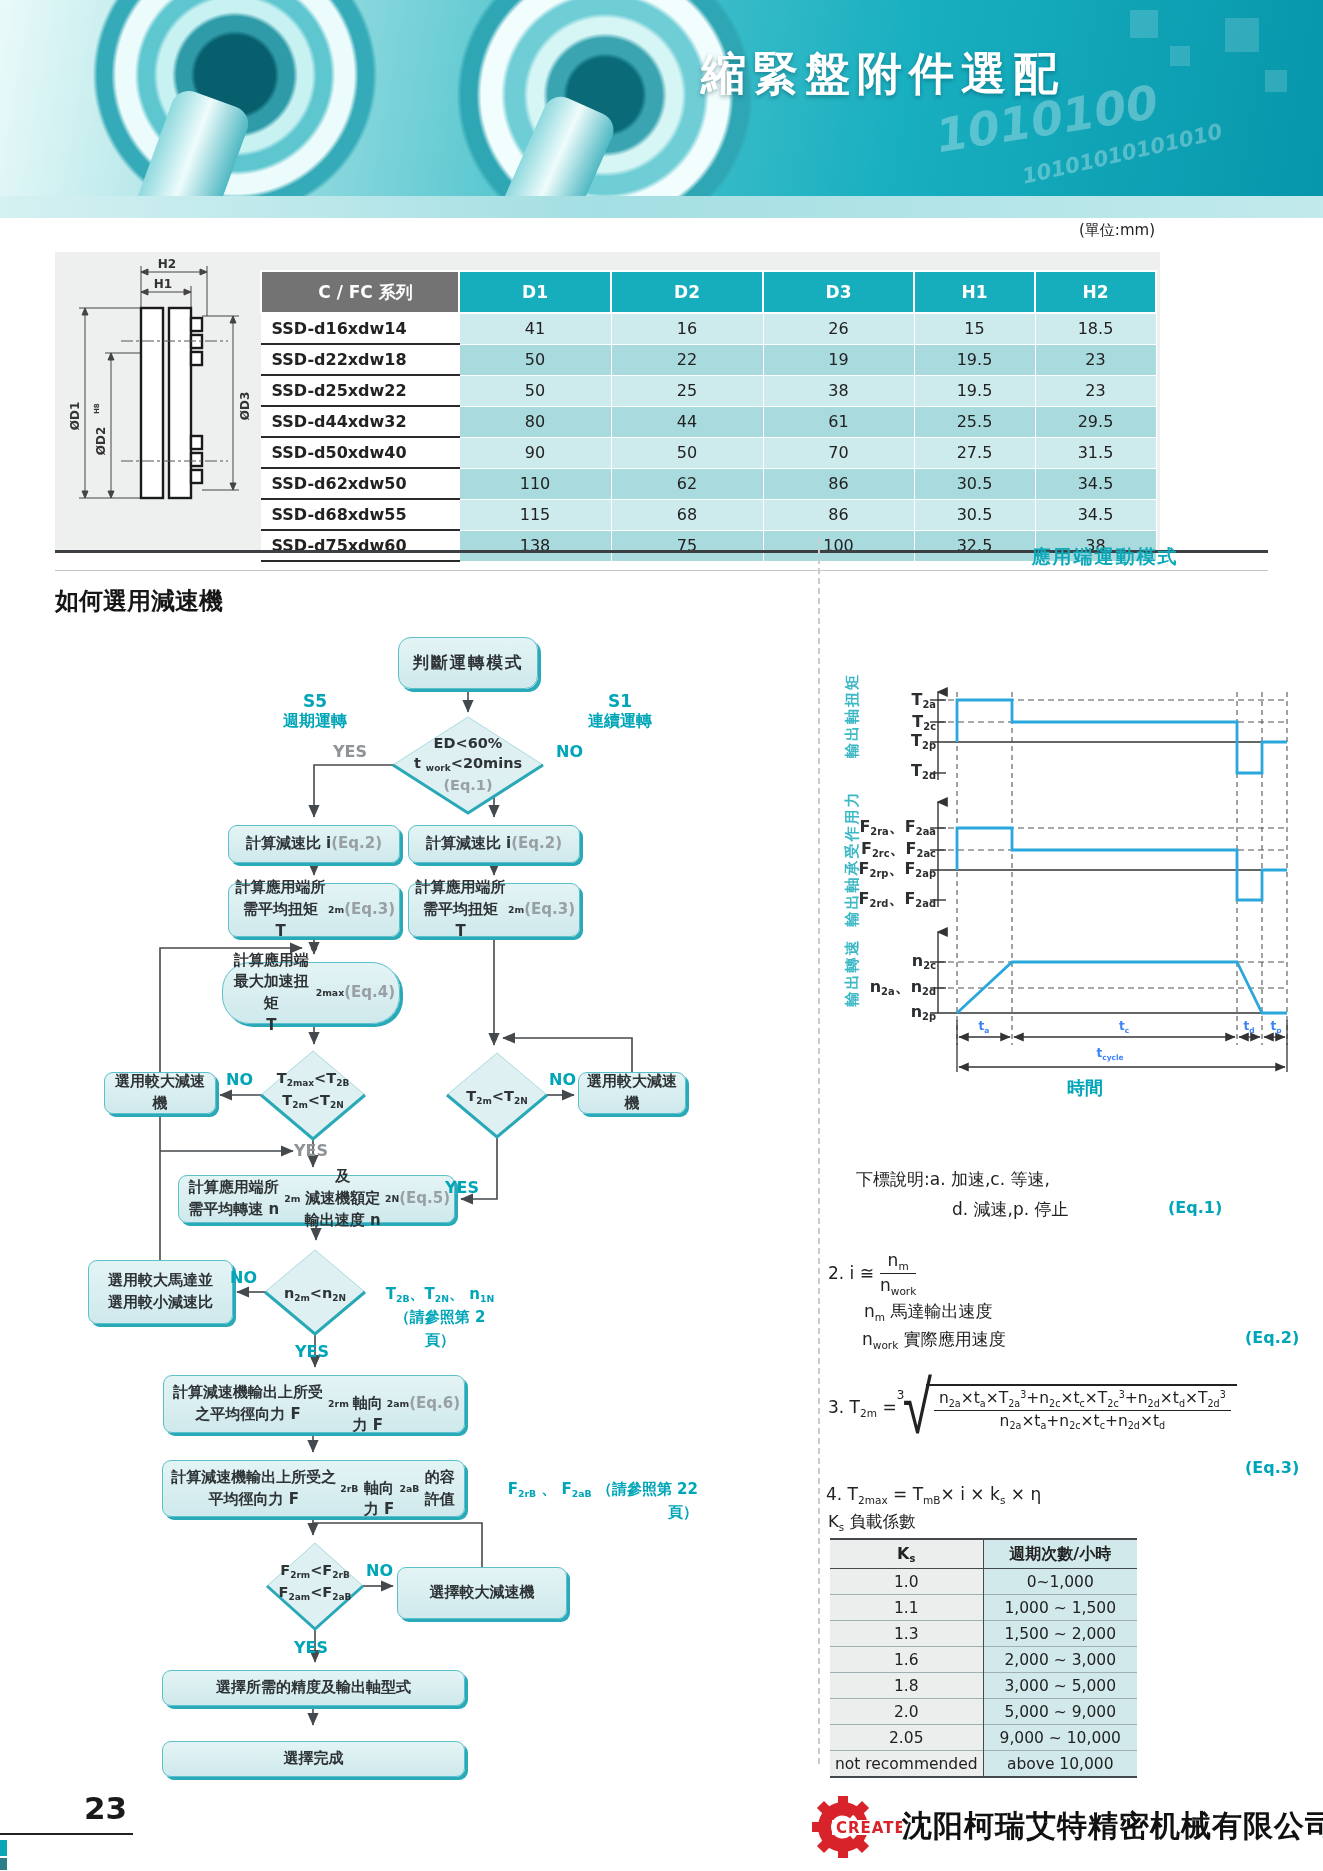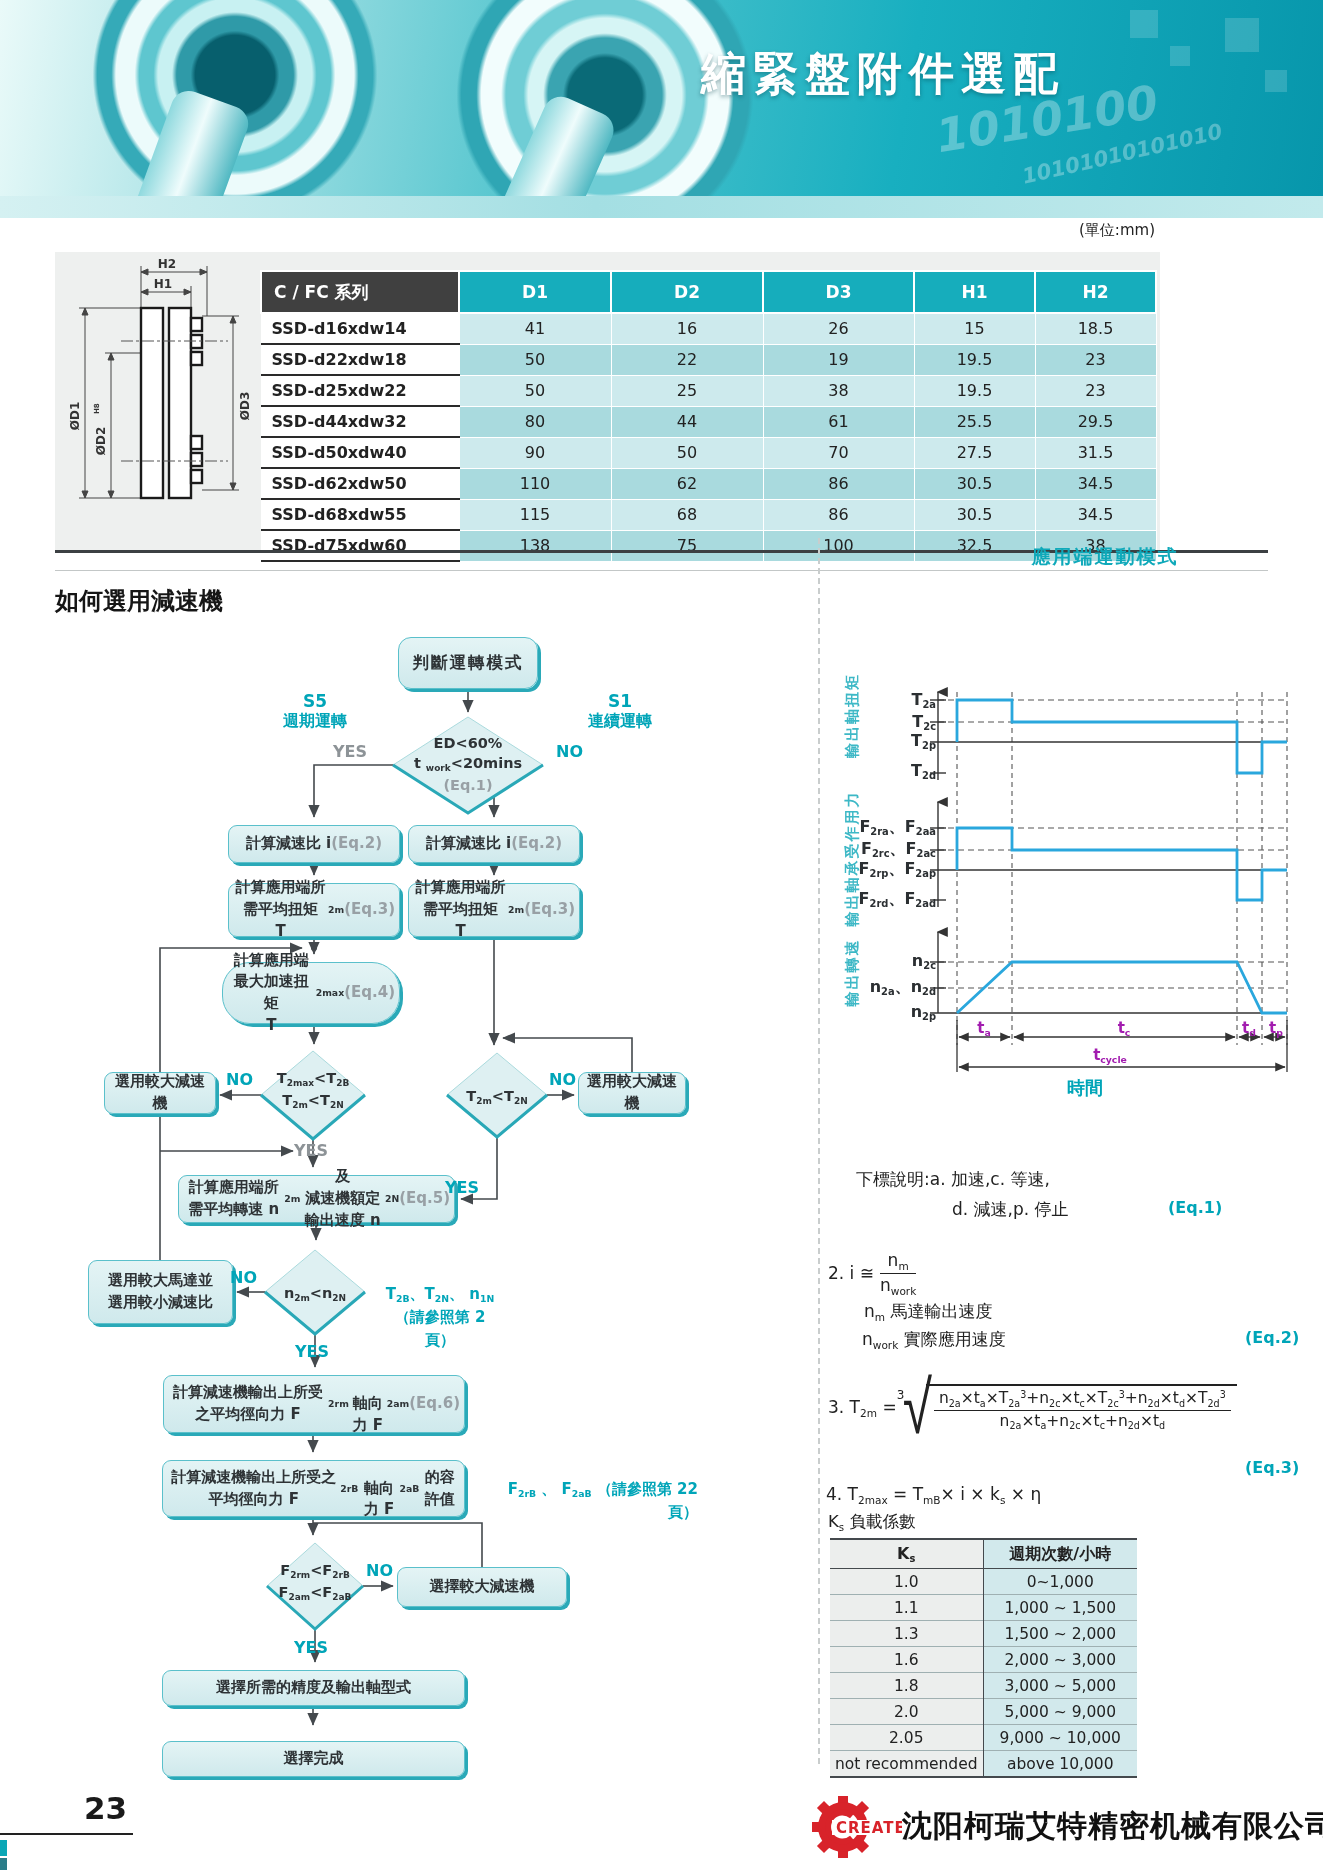--- a/index.html
+++ b/index.html
@@ -22,21 +22,21 @@
   #banner-title{right:258px;top:44px;font-size:45px;font-weight:900;color:#fff;
     letter-spacing:7px;text-shadow:0 2px 4px rgba(0,60,70,.4);white-space:nowrap;}
   .wm{position:absolute;color:rgba(255,255,255,.3);font-weight:700;font-style:italic;white-space:nowrap;}
   #subband{left:0;top:196px;width:1323px;height:22px;
     background:linear-gradient(90deg,#d5f1f2,#a4dfe3 45%,#c2eaec);}
   
   #unit-label{left:955px;top:221px;width:200px;text-align:right;font-size:15px;}
   #dim-panel{left:55px;top:252px;width:1105px;height:298px;background:#eef0ef;}
   #dim-table{position:absolute;left:205px;top:18px;width:895px;border-collapse:collapse;table-layout:fixed;}
   #dim-table th{height:38px;font-size:17px;font-weight:700;color:#fff;border:2px solid #fff;}
-  #dim-table th:first-child{background:#404040;text-align:left;padding-left:12px;}
+  #dim-table th:first-child{background:#737373;text-align:center;padding-left:12px;}
   #dim-table th{background:#16adbc;}
   #dim-table td{height:27px;text-align:center;font-size:16px;border:1.5px solid #fff;}
   #dim-table td:first-child{background:#fff;font-weight:700;text-align:left;padding-left:10px;
     border-top:none;border-bottom:2.5px solid #2a2a2a;font-size:16px;}
   #dim-table tbody tr:nth-child(odd) td:not(:first-child){background:#cdeaed;}
   #dim-table tbody tr:nth-child(even) td:not(:first-child){background:#a9dade;}
   .rule-dark{left:55px;top:550px;width:1213px;height:2.5px;background:#3c4043;}
   .rule-lite{left:55px;top:570px;width:1213px;height:1px;background:#c3c7c7;}
   #section-title{left:55px;top:585px;font-size:24px;font-weight:800;color:#161616;}
   
@@ -48,21 +48,21 @@
   .flabel{position:absolute;color:#00a5b8;font-weight:800;font-size:16px;}
   .tlabel{position:absolute;color:#00a5b8;font-weight:800;text-align:center;line-height:1.3;}
   .glabel{position:absolute;color:#8d9397;font-weight:800;font-size:16px;}
   .fnote{position:absolute;color:#00a5b8;font-weight:700;font-size:15px;line-height:1.5;text-align:center;}
   .geq{color:#98a0a5;font-weight:700;}
   
   #col-sep{left:818px;top:538px;height:1226px;width:0;border-left:2px dashed #c9cdcd;}
   .lvl{position:absolute;left:808px;width:128px;text-align:right;font-size:16px;font-weight:600;color:#2b2f32;white-space:nowrap;}
   .axis-t{position:absolute;left:772px;width:160px;text-align:center;transform:rotate(-90deg);
     color:#3db8c6;font-size:15px;font-weight:700;letter-spacing:2px;}
-  .tseg{position:absolute;transform:translateX(-50%);font-size:15px;font-weight:700;color:#a21caf;}
+  .tseg{position:absolute;transform:translateX(-50%);font-size:12px;font-weight:700;color:#3b82f6;}
   #motion-title{left:1000px;top:544px;width:210px;text-align:center;font-size:19px;font-weight:800;color:#0fa9ba;letter-spacing:2px;}
   #time-label{left:1020px;top:1076px;width:130px;text-align:center;font-size:18px;font-weight:800;color:#00a5b8;}
   
   .eqrow{position:absolute;display:flex;align-items:center;font-size:17px;white-space:nowrap;}
   .frac{display:inline-flex;flex-direction:column;text-align:center;margin:0 6px;}
   .frac .fn{border-bottom:1.7px solid #222;padding:0 5px 1px;}
   .frac .fd{padding-top:1px;}
   .eqtag{position:absolute;color:#00a5b8;font-weight:800;font-size:16px;}
   .eqnote{position:absolute;font-size:17px;white-space:nowrap;}
   .radwrap{display:inline-flex;align-items:center;}
@@ -336,21 +336,21 @@
   <div class="flabel" style="left:230px;top:1268px;">NO</div>
   <div class="flabel" style="left:295px;top:1342px;">YES</div>
   <div class="fnote" style="left:380px;top:1283px;width:120px;">T<sub>2B</sub>、T<sub>2N</sub>、 n<sub>1N</sub><br>（請參照第 2 頁）</div>
 
   <div class="fbox" style="left:163px;top:1375px;width:302px;height:58px;">計算減速機輸出上所受之平均徑向力 F<sub>2rm</sub><br>軸向力 F<sub>2am</sub>  <span class="geq">(Eq.6)</span></div>
   <div class="fbox" style="left:162px;top:1460px;width:303px;height:57px;">計算減速機輸出上所受之平均徑向力 F<sub>2rB</sub><br>軸向力 F<sub>2aB</sub> 的容許值</div>
   <div class="fnote" style="left:478px;top:1478px;width:220px;text-align:right;">F<sub>2rB</sub> 、 F<sub>2aB</sub> （請參照第 22 頁）</div>
 
   <div class="dtext" style="left:260px;top:1560px;width:110px;">F<sub>2rm</sub>&lt;F<sub>2rB</sub><br>F<sub>2am</sub>&lt;F<sub>2aB</sub></div>
   <div class="flabel" style="left:366px;top:1561px;">NO</div>
-  <div class="fbox" style="left:397px;top:1567px;width:170px;height:40px;">選擇較大減速機</div>
+  <div class="fbox" style="left:397px;top:1567px;width:170px;height:52px;">選擇較大減速機</div>
   <div class="flabel" style="left:294px;top:1638px;">YES</div>
   <div class="fbox" style="left:162px;top:1670px;width:303px;height:36px;">選擇所需的精度及輸出軸型式</div>
   <div class="fbox" style="left:162px;top:1733px;width:303px;height:36px;margin-top:8px;">選擇完成</div>
 
   <div id="col-sep" class="abs"></div>
   <div id="motion-title" class="abs">應用端運動模式</div>
 
   <svg class="abs" style="left:820px;top:540px;" width="480" height="560" viewBox="0 0 480 560">
     <defs>
       <marker id="pu" markerWidth="8" markerHeight="9" refX="3.5" refY="1" orient="auto">

